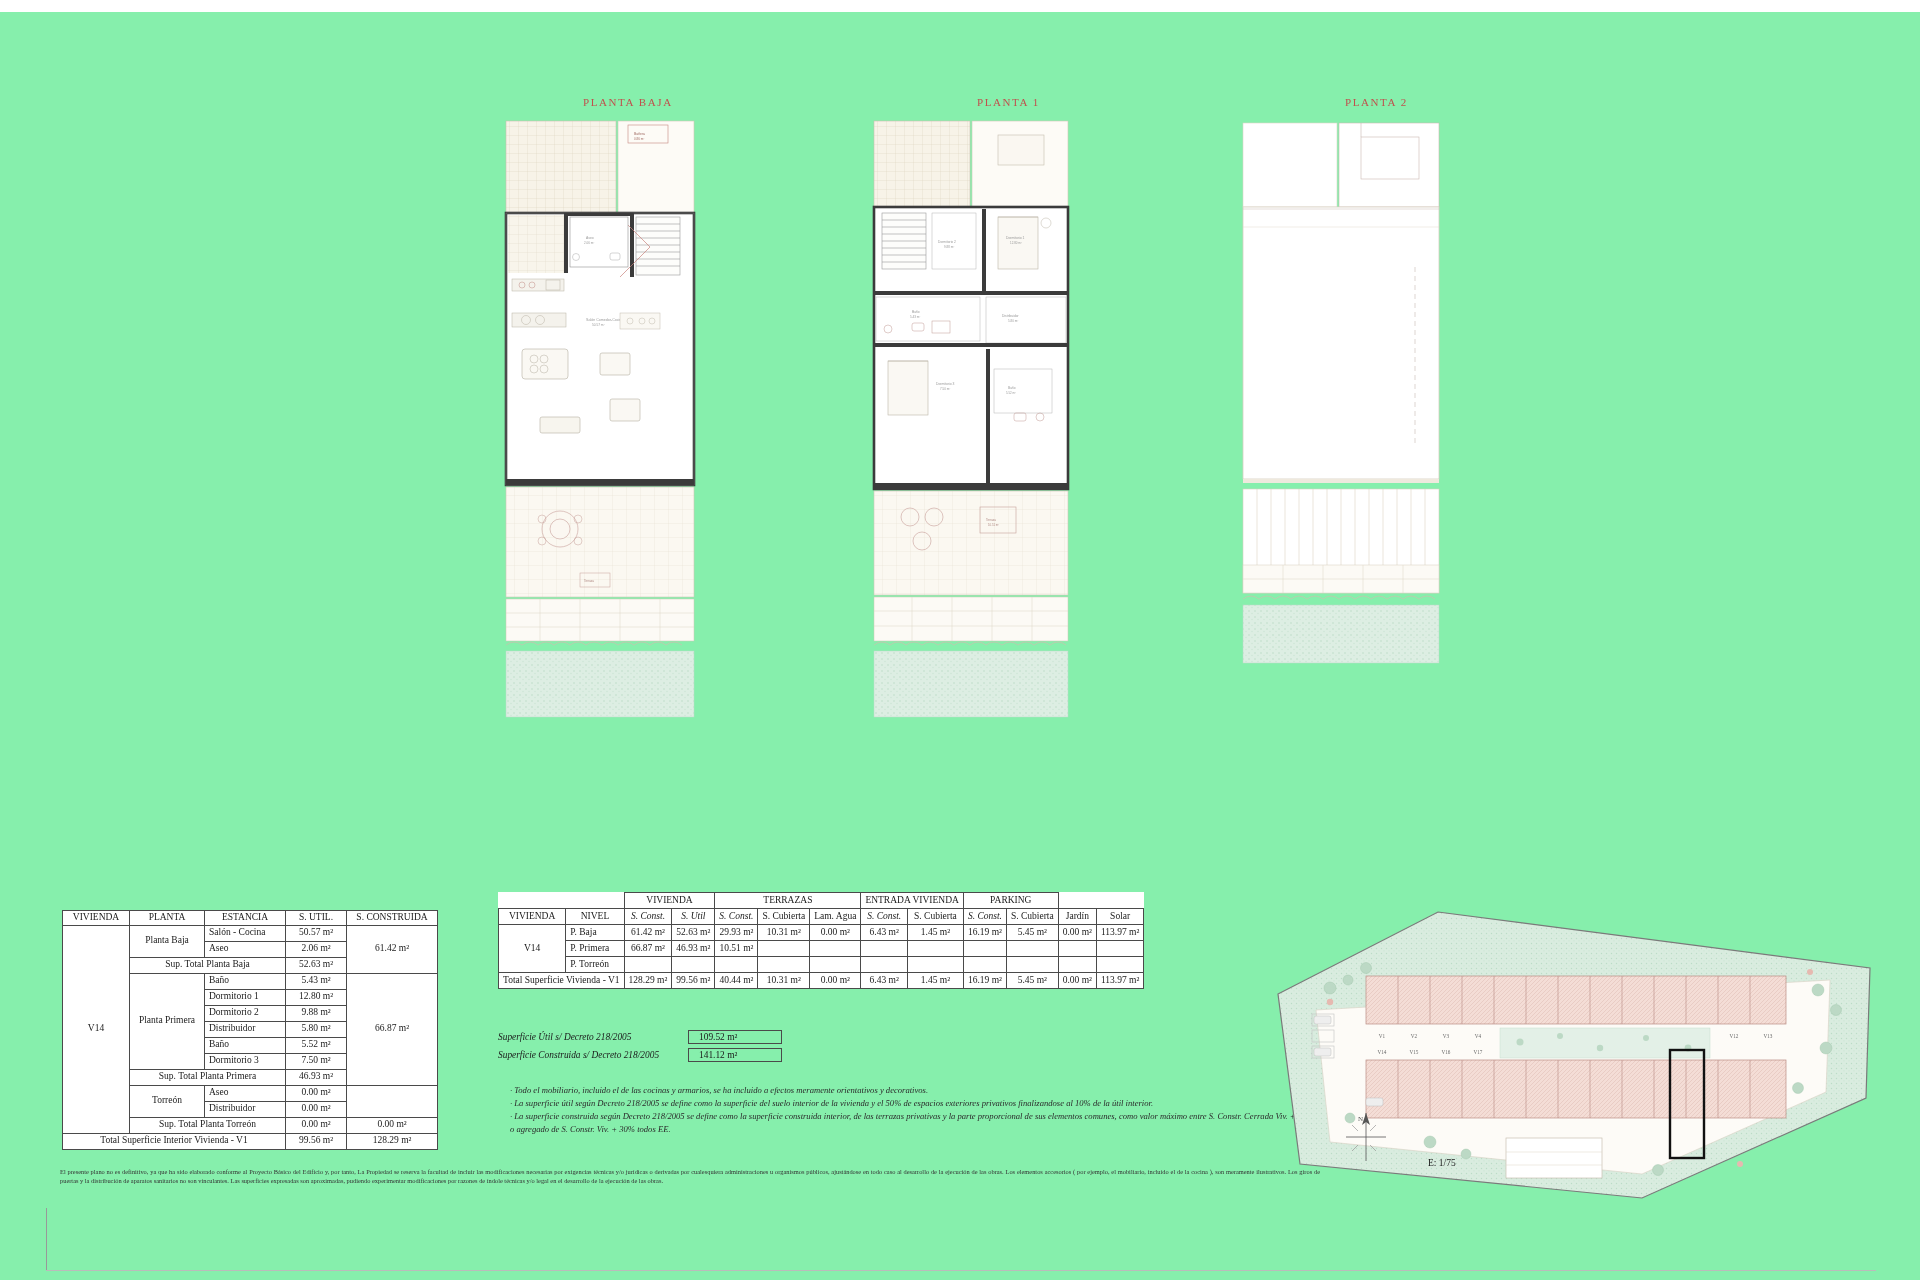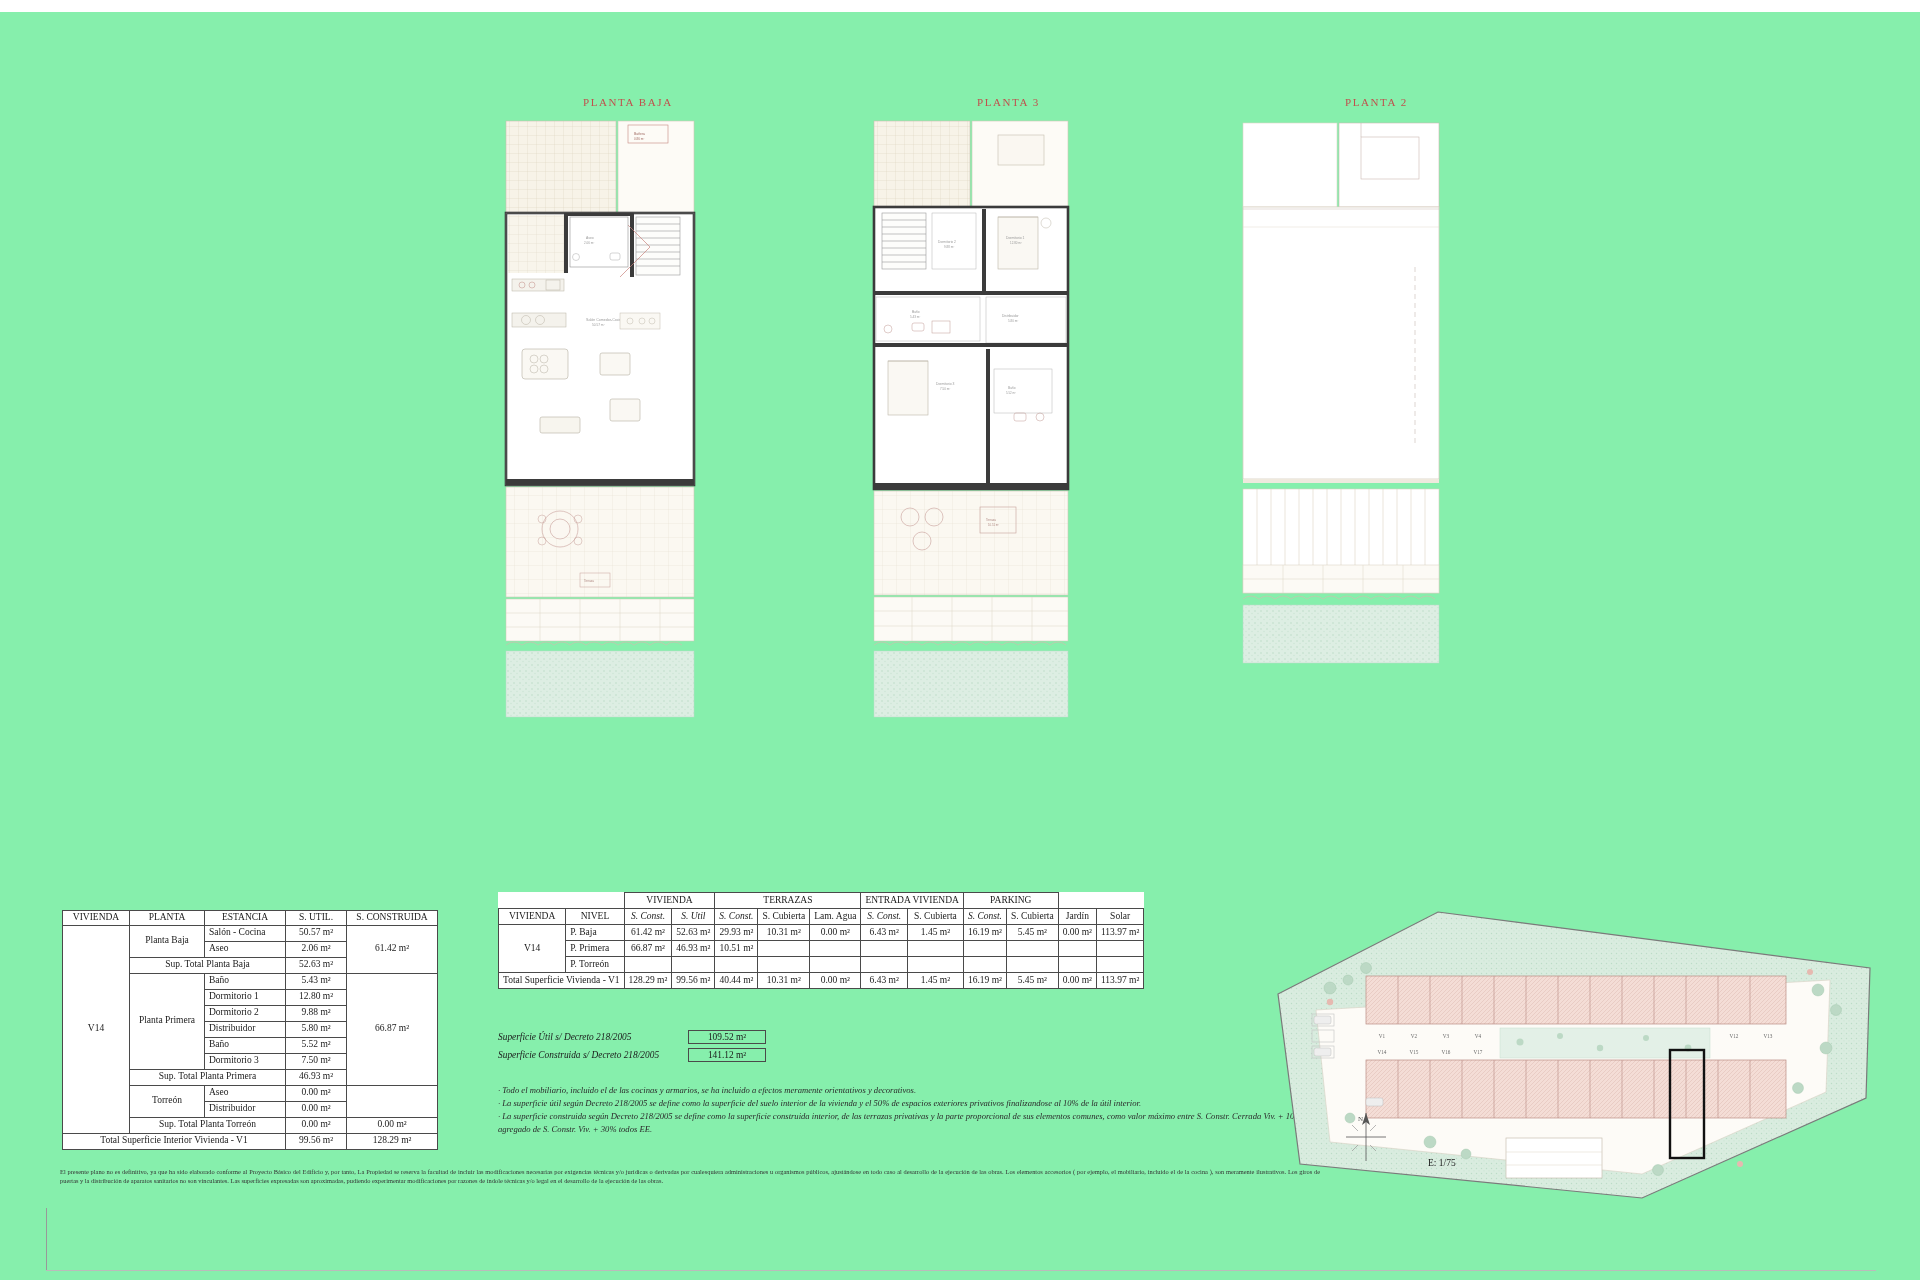--- a/index.html
+++ b/index.html
@@ -71,35 +71,35 @@
     left: 498px;
     top: 1018px;
     font-size: 9.4px;
     font-family: "Liberation Serif", serif;
   }
   .sup-row { display: flex; align-items: center; margin-bottom: 4px; }
   .sup-row .lbl { width: 190px; font-style: italic; }
   .sup-row .val {
     border: 1px solid #4a4a4a;
     width: 72px;
-    text-align: center;
-    padding: 1px 2px;
+    text-align: left;
+    padding: 1px 10px;
     font-size: 9.4px;
   }
   .notes {
     position: absolute;
     left: 498px;
     top: 1072px;
     width: 820px;
     font-size: 8.6px;
     font-style: italic;
     line-height: 1.42;
     color: #2a2a2a;
   }
-  .notes p { margin: 0 0 1px 0; }
+  .notes p { margin: 0 0 1px 12px; }
   .legal {
     position: absolute;
     left: 60px;
     top: 1155px;
     width: 1260px;
     font-size: 6.4px;
     line-height: 1.45;
     color: #333;
     text-align: justify;
   }
@@ -130,21 +130,21 @@
     width: 1830px; height: 0;
     border-top: 1px solid #bbb;
   }
 </style>
 </head>
 <body>
 
 <div class="sheet">
 
   <div class="plan-title" style="left:583px; top:84px;">PLANTA BAJA</div>
-  <div class="plan-title" style="left:977px; top:84px;">PLANTA  3</div>
+  <div class="plan-title" style="left:977px; top:84px;">PLANTA  1</div>
   <div class="plan-title" style="left:1345px; top:84px;">PLANTA 2</div>
 
   <div class="plan" style="left:500px; top:105px;">
     <svg width="220" height="710" viewBox="0 0 220 710">
       <defs>
         <pattern id="tileA" width="9" height="9" patternUnits="userSpaceOnUse">
           <rect width="9" height="9" fill="#f7f3e8"></rect>
           <path d="M9 0 L0 0 L0 9" fill="none" stroke="#ddd4bd" stroke-width="0.6"></path>
         </pattern>
         <pattern id="tileB" width="14" height="14" patternUnits="userSpaceOnUse">

